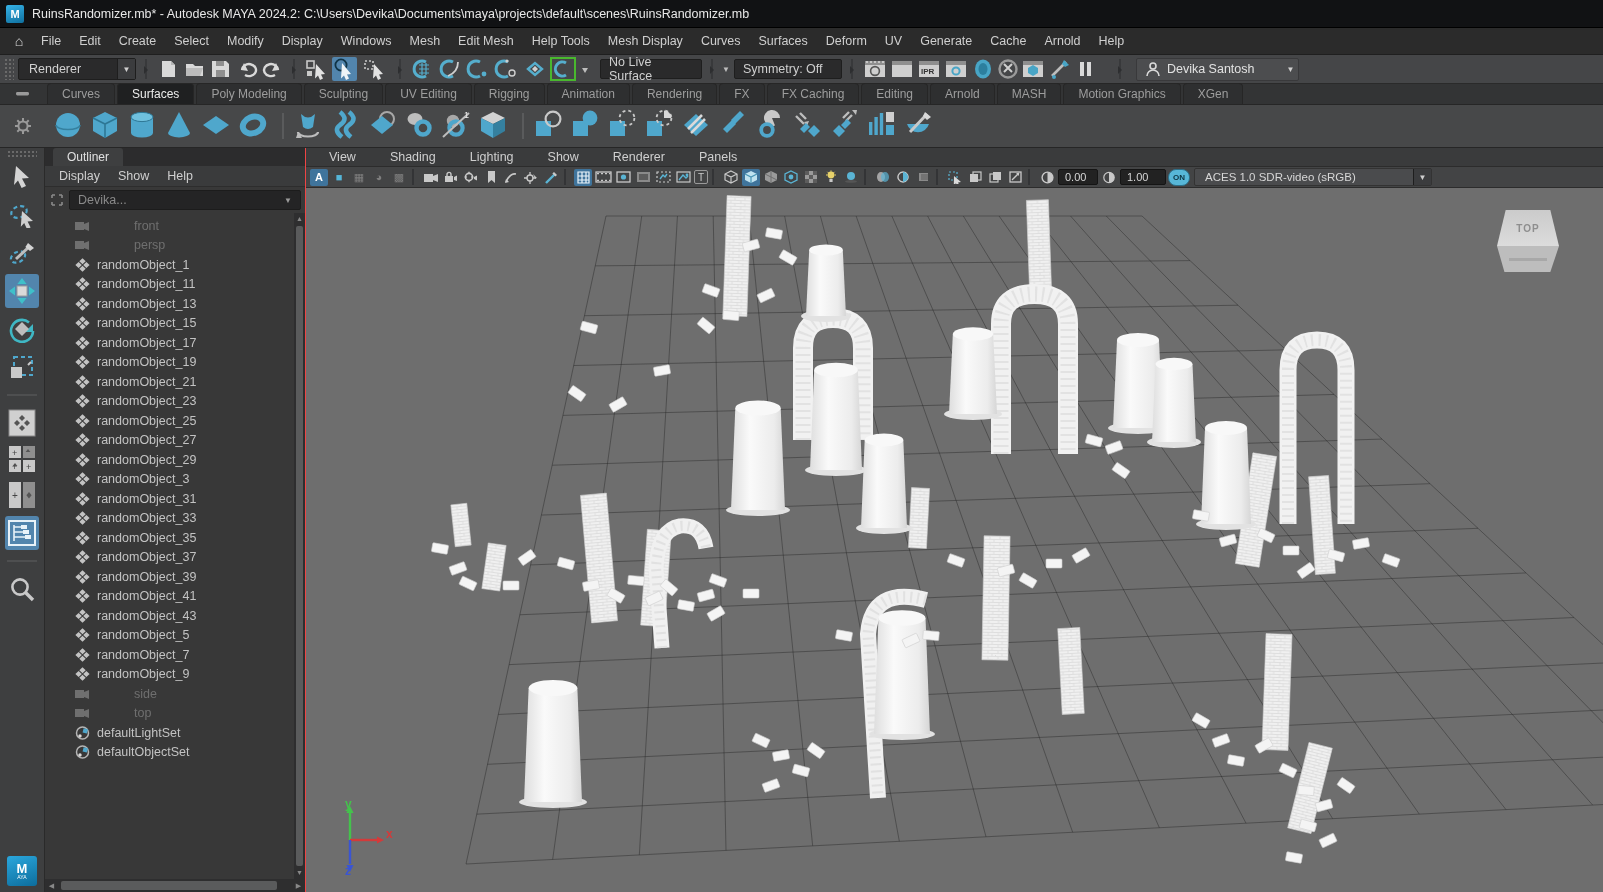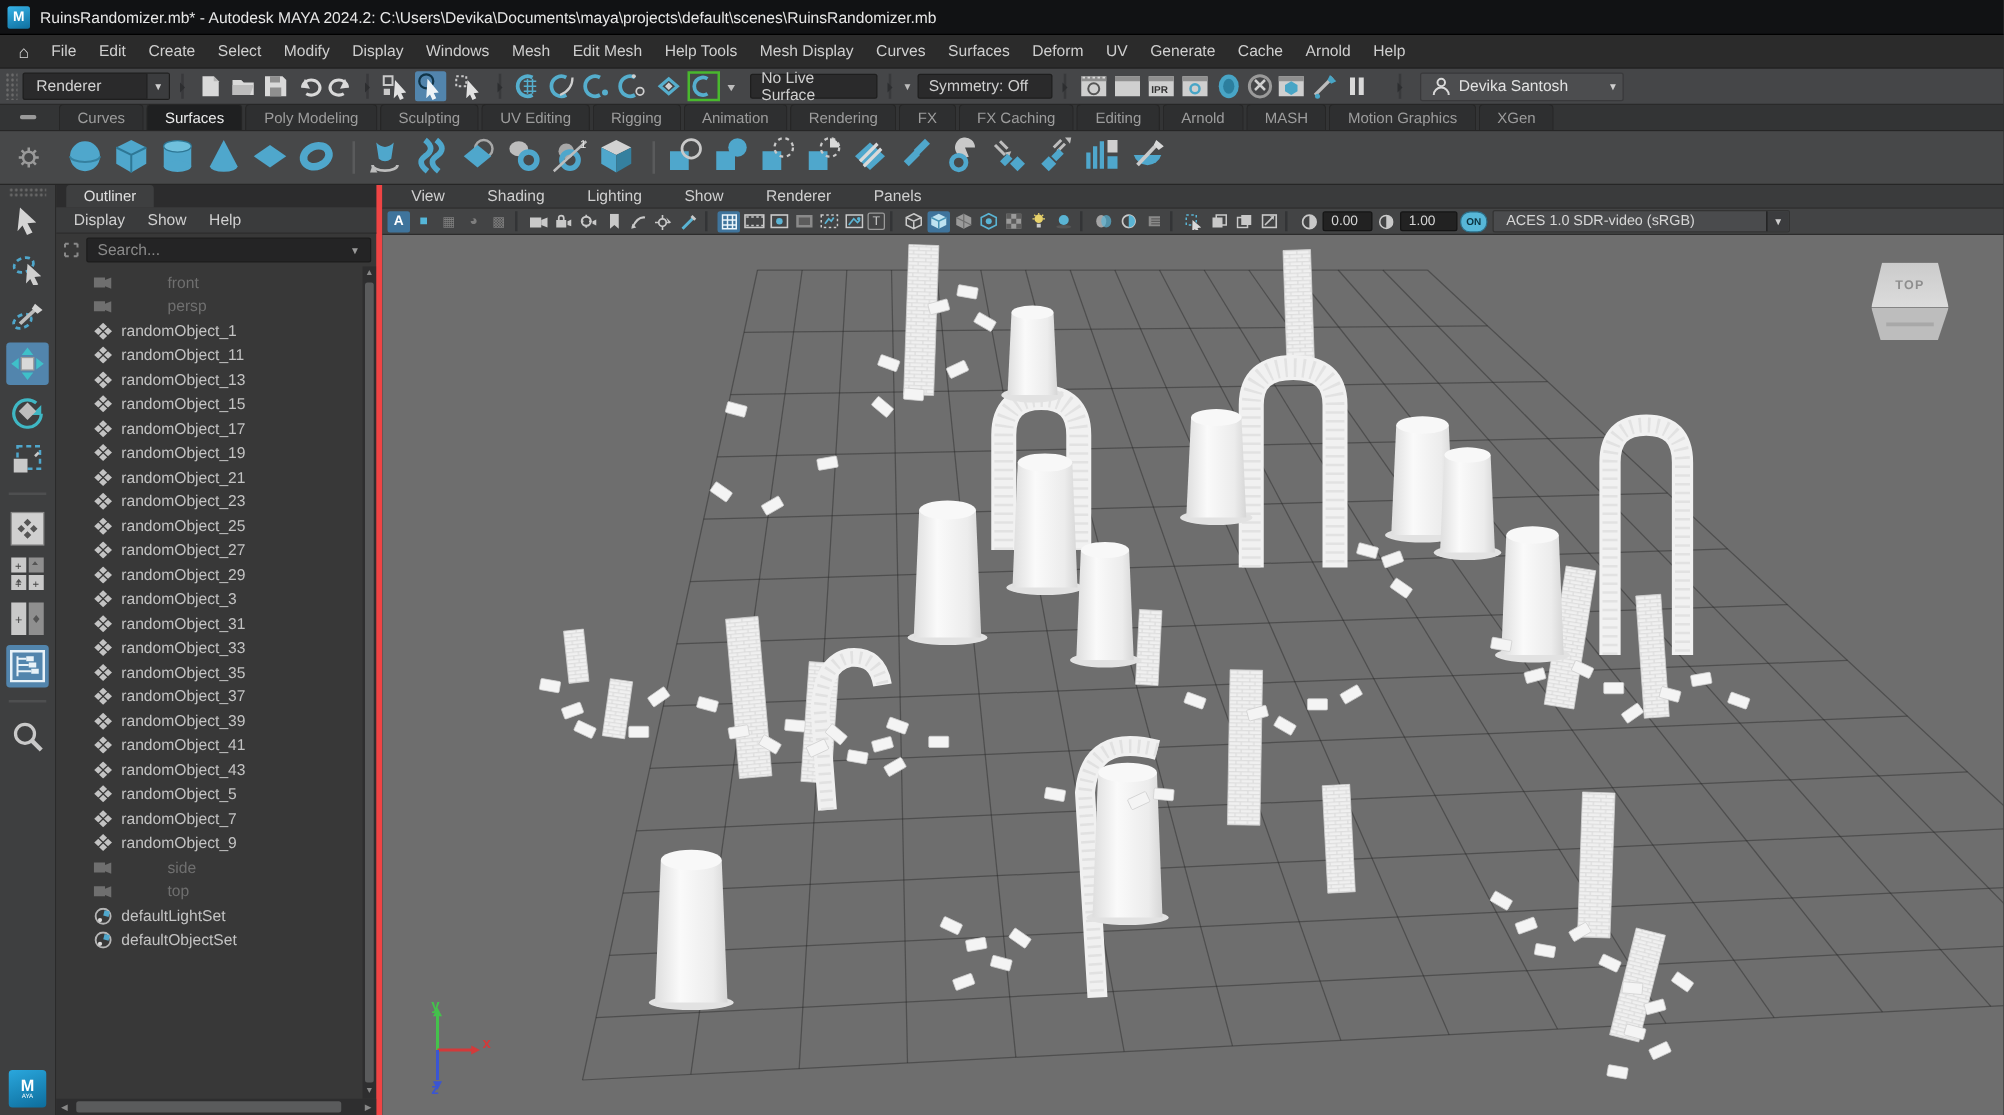--- a/index.html
+++ b/index.html
@@ -67,21 +67,21 @@
           justify-content:center; border-radius:3px; }
   .tool.active { background:#5285ad; }
   .tb-div { width:30px; border-top:2px solid #4e4f50; margin:8px 0; }
   .toolbox .spacer { flex:1; }
   .maya-logo { width:30px; height:30px; margin-bottom:6px; border-radius:3px;
                background:linear-gradient(160deg,#2aa7dd,#0d6d9c); color:#fff; display:flex;
                flex-direction:column; align-items:center; justify-content:center; line-height:1; }
   .maya-logo b { font-size:13px; } .maya-logo i { font-size:5px; font-style:normal; }
 
   
-  .outliner { width:261px; background:#383838; border-right:5px solid #ef4444; display:flex;
+  .outliner { width:261px; background:#383838; border-right:1px solid #ef4444; display:flex;
               flex-direction:column; }
   .o-tabstrip { height:18px; background:#2c2c2d; display:flex; align-items:flex-end; }
   .o-tab { background:#3e3f40; color:#e0e0e0; font-size:12px; padding:2px 14px;
            border-radius:3px 3px 0 0; margin-left:8px; }
   .o-menus { height:21px; background:#3a3b3c; display:flex; align-items:center; gap:2px;
              padding:0 6px; border-bottom:1px solid #2d2d2d; }
   .o-menus .menu-item { padding:2px 8px; }
   .o-search-row { height:26px; display:flex; align-items:center; gap:4px; padding:2px 4px; }
   .o-search { flex:1; height:20px; background:#242425; border:1px solid #1c1c1c; color:#8a8a8a;
               display:flex; align-items:center; padding:0 8px; border-radius:2px; }
@@ -567,21 +567,21 @@
       <div class="o-menus" id="outliner-menus">
           <div class="menu-item">Display</div>
           <div class="menu-item">Show</div>
           <div class="menu-item">Help</div>
         </div>
       <div class="o-search-row">
         <svg width="16" height="16">
           <path d="M3 3 h3 M3 3 v3 M13 3 h-3 M13 3 v3 M3 13 h3 M3 13 v-3 M13 13 h-3 M13 13 v-3" stroke="#8a8a8a" stroke-width="1.6" fill="none"></path>
         </svg>
         <div class="o-search">
-          <span class="ph">Search...</span>
+          <span class="ph">Devika...</span>
           <span style="font-size:8px;color:#9a9a9a">▼</span>
         </div>
       </div>
       <div class="o-body">
         <div class="o-list" id="outliner-list">
             <div class="o-row muted">
               <svg width="15" height="14">
                 <rect x="0" y="3" width="9" height="8" fill="#6f6f6f"></rect>
                 <path d="M9 5 14 3 14 12 9 10z" fill="#6f6f6f"></path>
               </svg>

